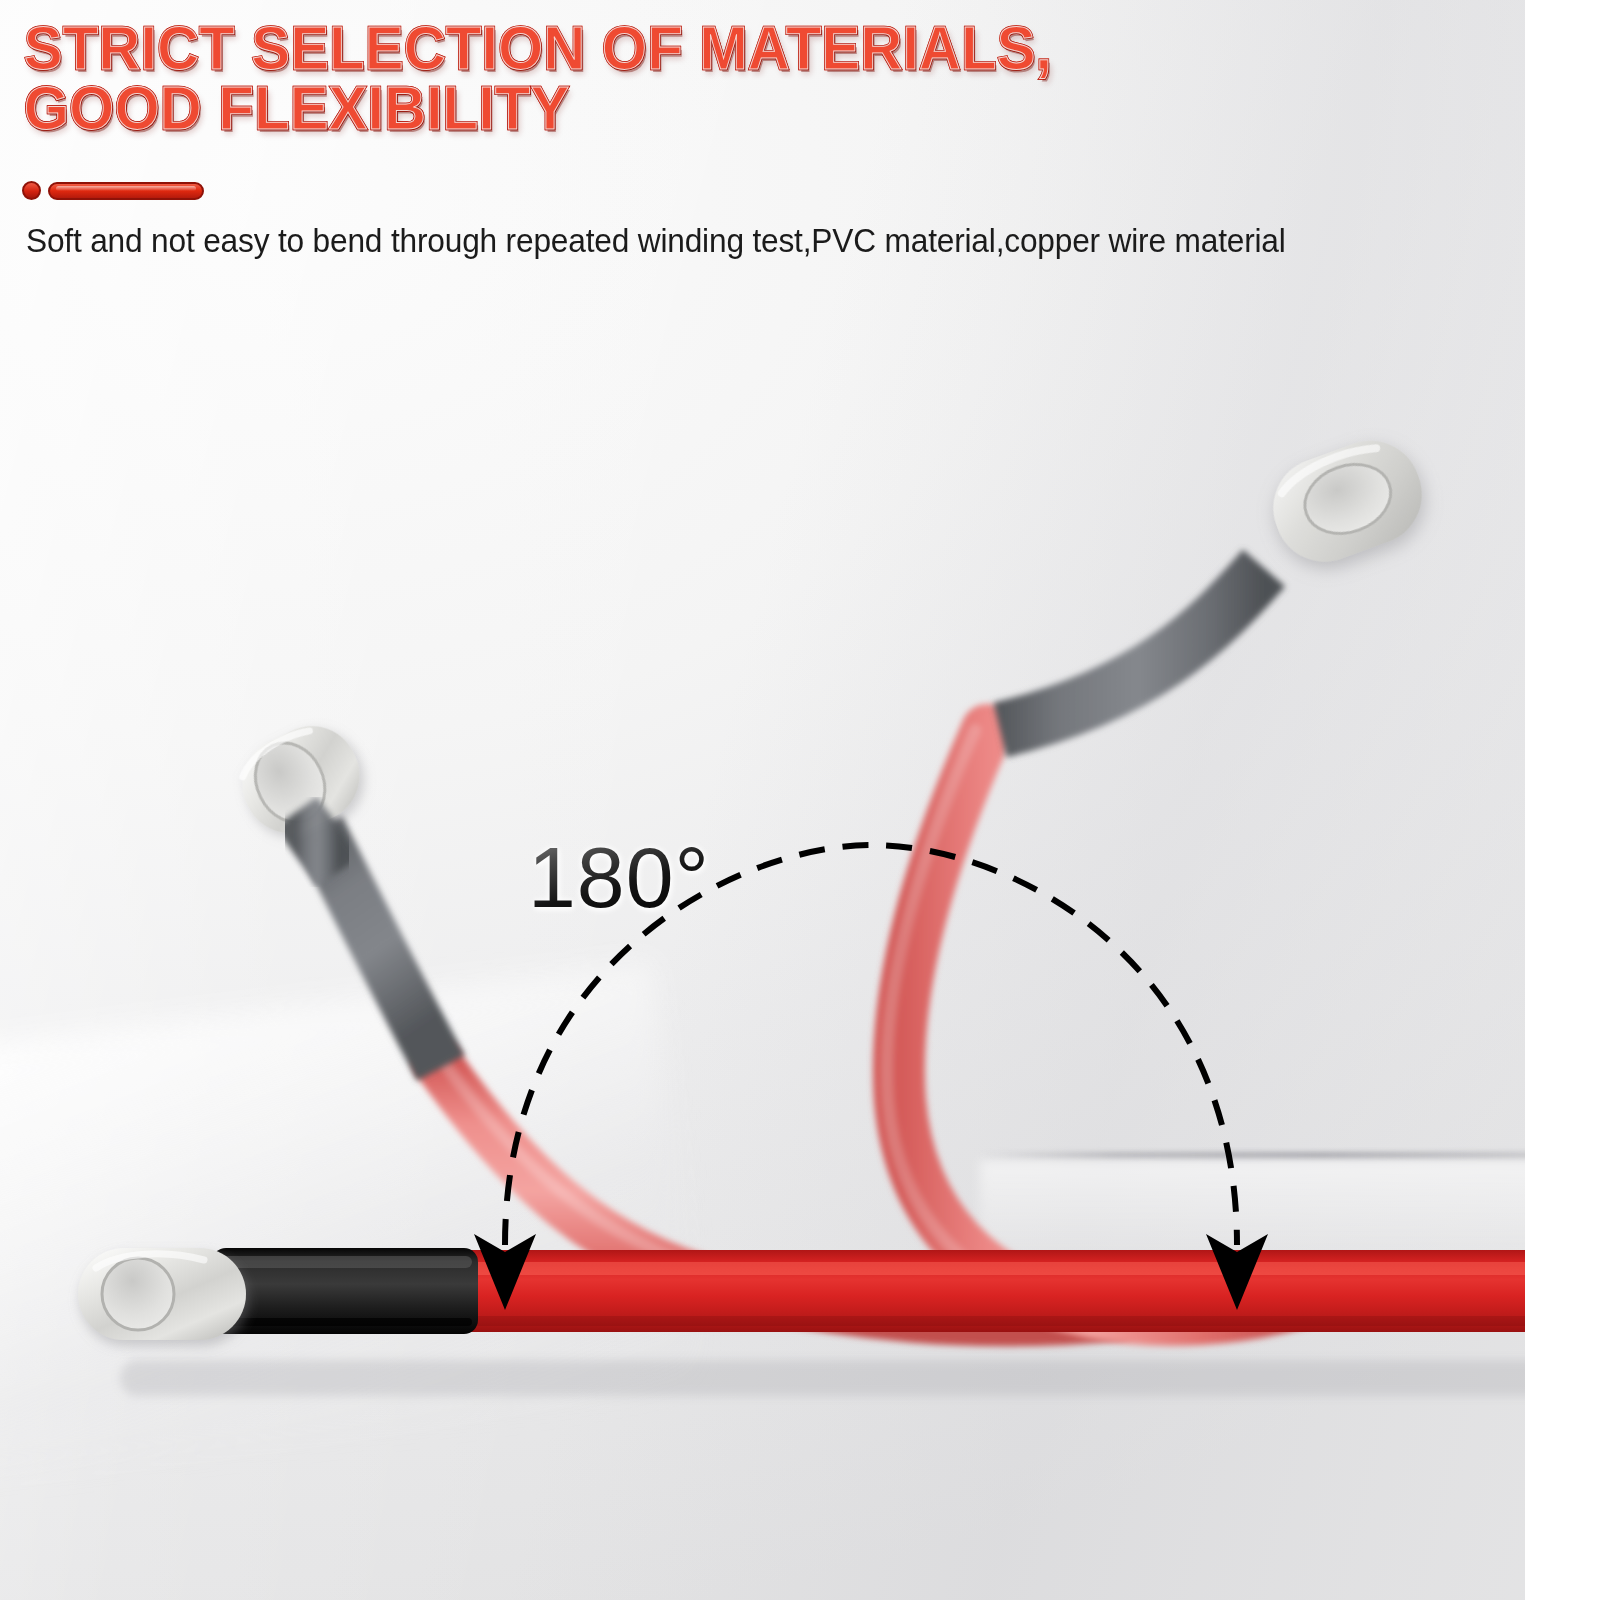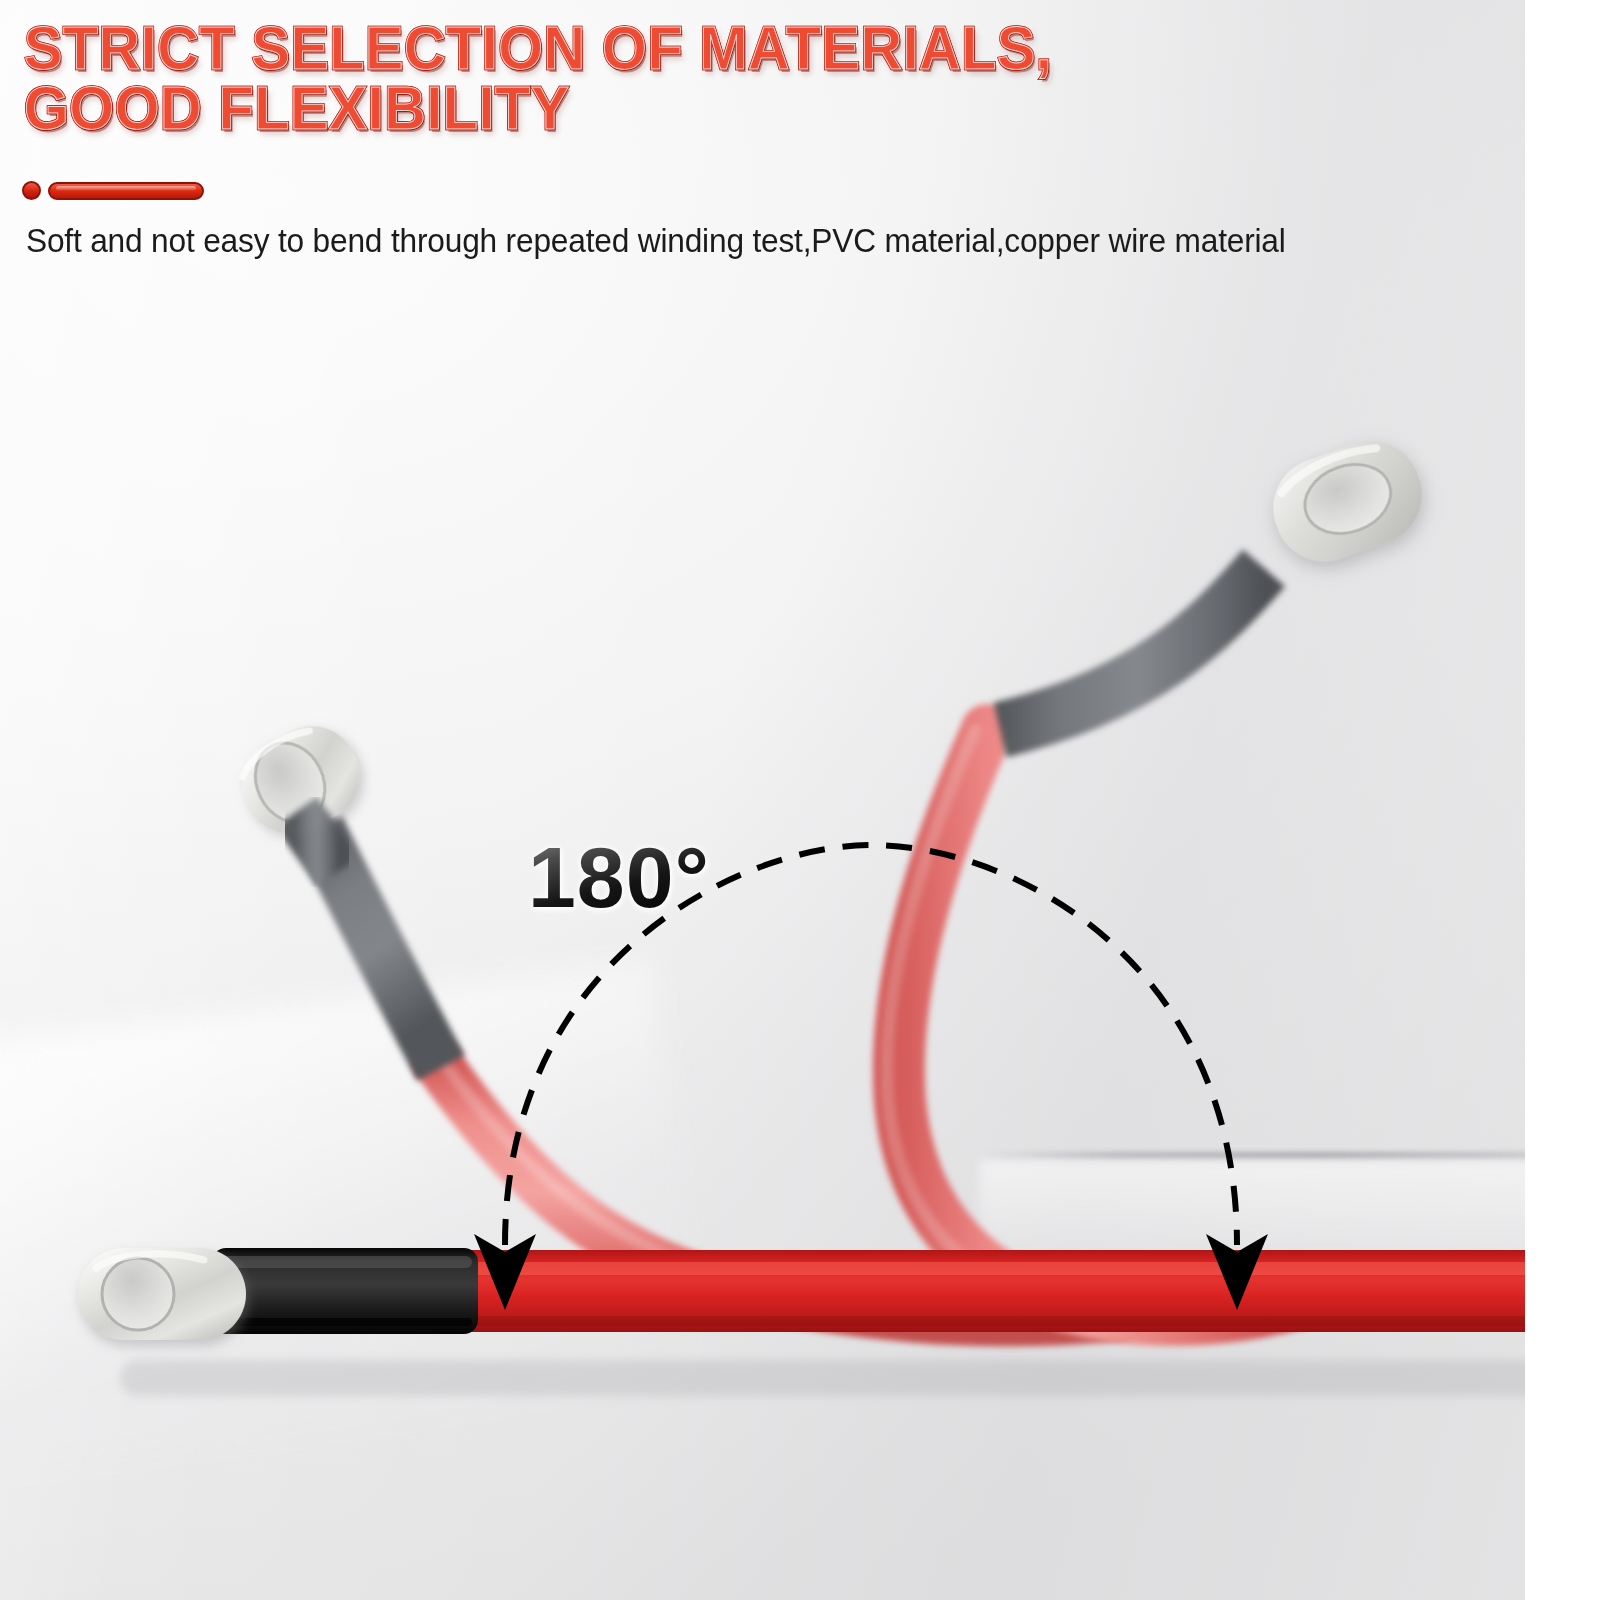--- a/index.html
+++ b/index.html
@@ -128,21 +128,21 @@
 
   
   .photo { position: absolute; left: 0; top: 300px; width: 1600px; height: 1300px; }
   .photo svg { display: block; }
 
   
   .deg-label {
     position: absolute;
     left: 528px; top: 828px;
     font-size: 86px;
-    font-weight: 700;
+    font-weight: 400;
     letter-spacing: 1px;
     background: linear-gradient(165deg, #8d8d8d 0%, #4a4a4a 26%, #151515 55%, #000000 100%);
     -webkit-background-clip: text;
     background-clip: text;
     color: transparent;
     text-shadow: 0 0 0 rgba(0,0,0,0);
     filter: drop-shadow(0 0 3px rgba(255,255,255,0.95))
             drop-shadow(1px 2px 2px rgba(255,255,255,0.8));
   }
 </style>

